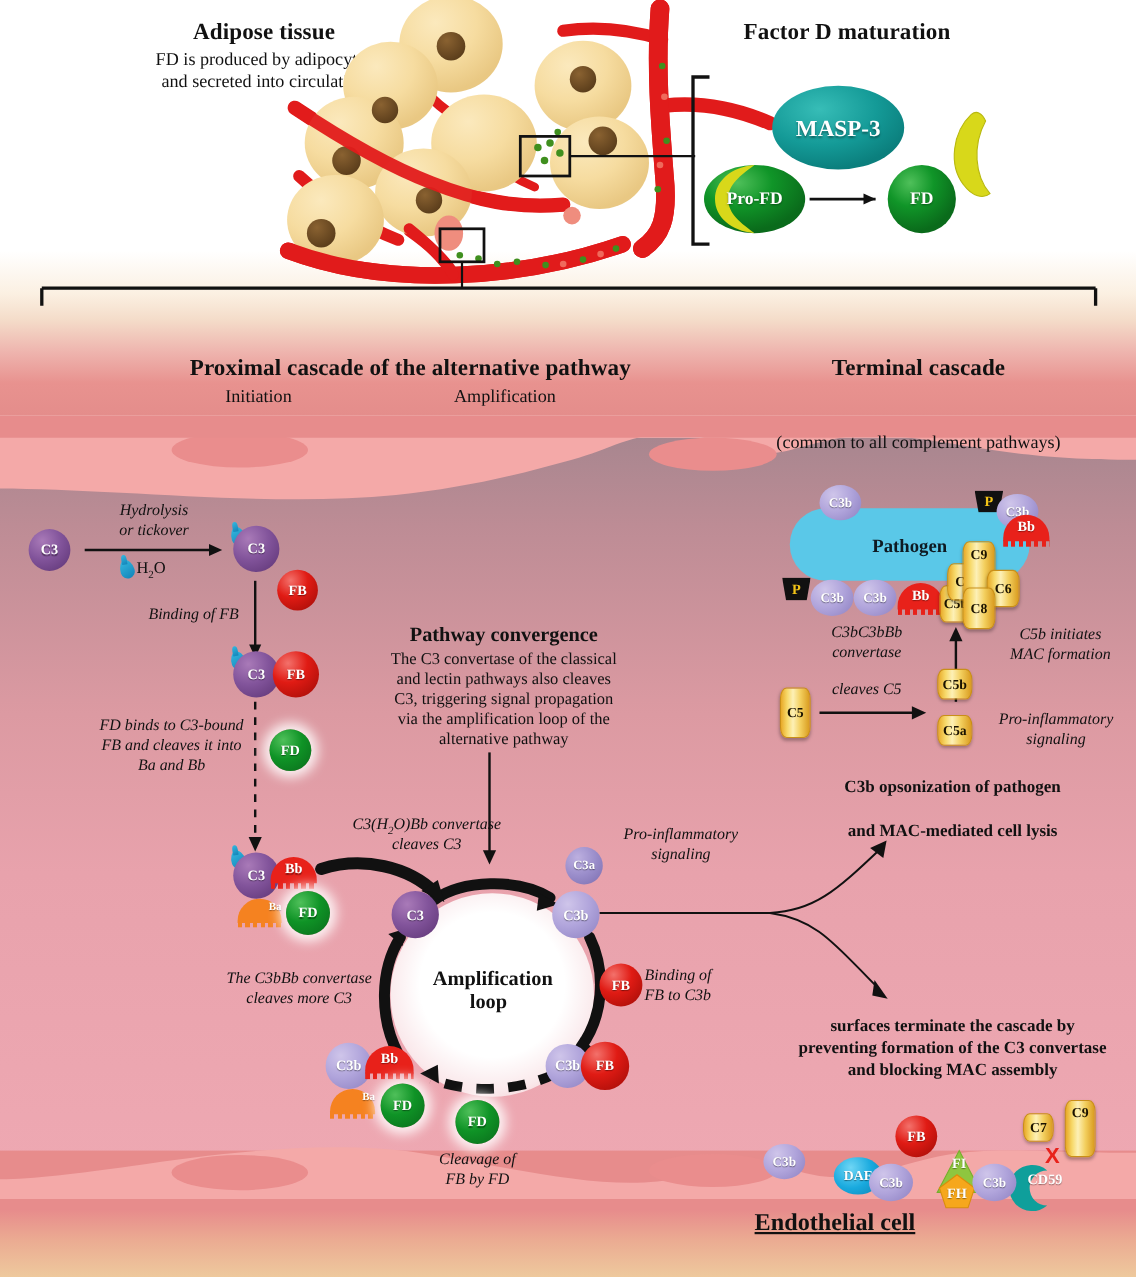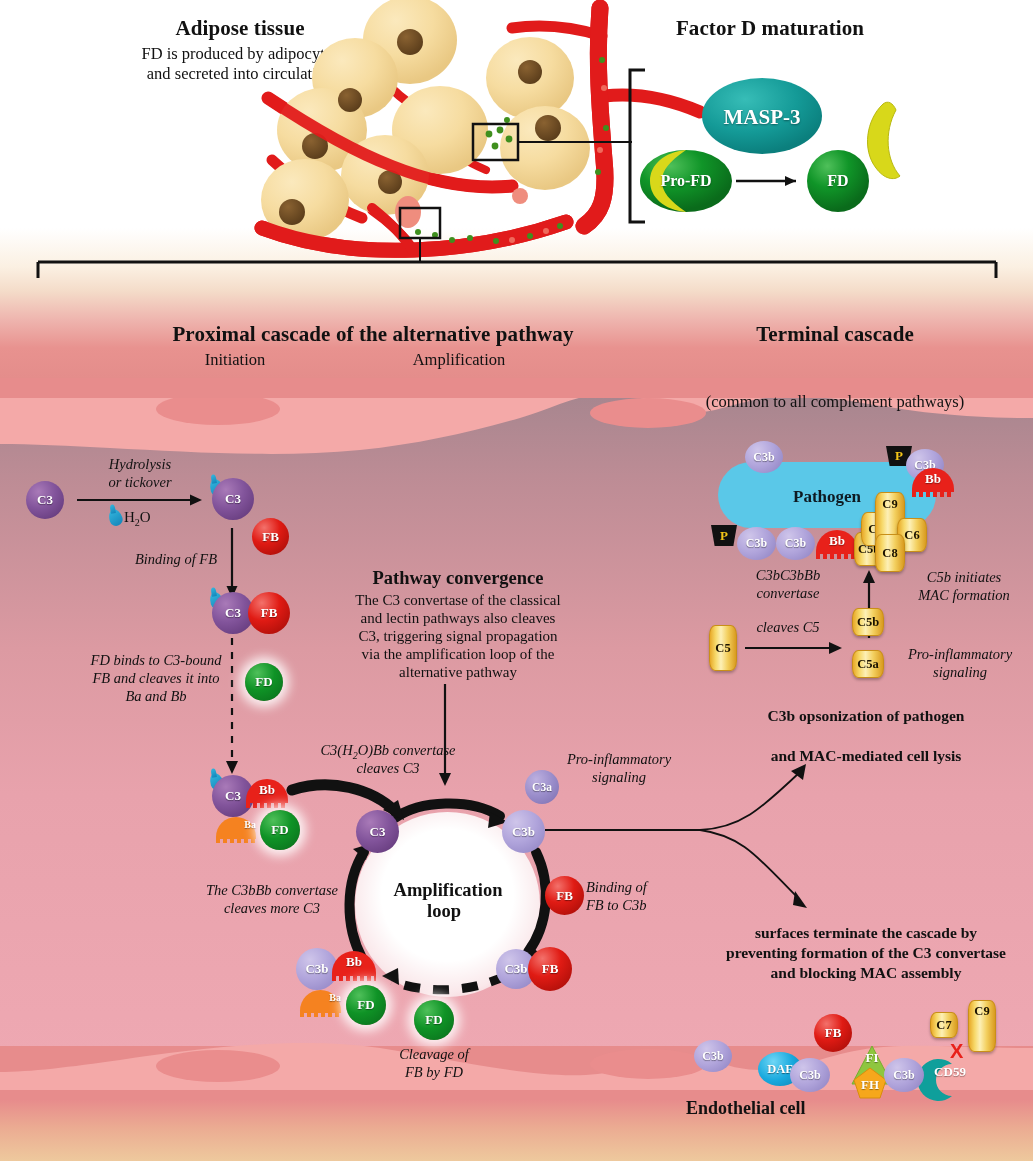--- a/index.html
+++ b/index.html
@@ -338,21 +338,21 @@
   <div class="abs t-body" style="left:186px; top:882px; width:172px;">The C3bBb convertase</div>
   <div class="abs t-body" style="left:186px; top:900px; width:172px;">cleaves more C3</div>
 
   <div class="mol mol-c3" style="left:356px; top:810px; width:43px; height:43px;">
     <span class="mol-label">C3</span>
   </div>
   <div class="mol mol-c3b" style="left:502px; top:810px; width:43px; height:43px;">
     <span class="mol-label">C3b</span>
   </div>
 
-  <div class="mol mol-c3a" style="left:525px; top:770px; width:34px; height:34px;">
+  <div class="mol mol-c3a" style="left:514px; top:770px; width:34px; height:34px;">
     <span class="mol-label" style="font-size:11.5px;">C3a</span>
   </div>
   <div class="abs t-body" style="left:530px; top:751px; width:178px;">Pro-inflammatory</div>
   <div class="abs t-body" style="left:530px; top:769px; width:178px;">signaling</div>
 
   <div class="mol mol-fb" style="left:545px; top:876px; width:39px; height:39px;">
     <span class="mol-label">FB</span>
   </div>
   <div class="abs t-body" style="left:586px; top:879px; width:112px; text-align:left;">Binding of</div>
   <div class="abs t-body" style="left:586px; top:897px; width:112px; text-align:left;">FB to C3b</div>
@@ -455,21 +455,21 @@
   </svg>
   <div class="cyl" style="left:852px; top:608px; width:32px; height:28px;">
     <span>C5b</span>
   </div>
   <div class="cyl" style="left:852px; top:650px; width:32px; height:28px;">
     <span>C5a</span>
   </div>
   <div class="abs t-body" style="left:888px; top:646px; width:144px;">Pro-inflammatory</div>
   <div class="abs t-body" style="left:888px; top:664px; width:144px;">signaling</div>
 
-  <div class="abs" style="left:686px; top:1098px; width:200px; font-weight:bold; font-size:18px; color:#111;">Endothelial cell</div>
+  <div class="abs" style="left:686px; top:1098px; width:200px; font-weight:bold; font-size:22px; color:#111;text-decoration:underline;">Endothelial cell</div>
 
   <div class="mol mol-c3b" style="left:694px; top:1040px; width:38px; height:32px;">
     <span class="mol-label" style="font-size:12px;">C3b</span>
   </div>
 
   <div class="mol" style="left:758px; top:1052px; width:44px; height:34px;
        background:radial-gradient(circle at 35% 28%,#6fd6f5 0%,#18a9de 50%,#0d7fae 100%); border-radius:50%;">
     <span class="mol-label" style="font-size:12.5px;">DAF</span>
   </div>
   <div class="mol mol-c3b" style="left:790px; top:1058px; width:40px; height:34px;">

